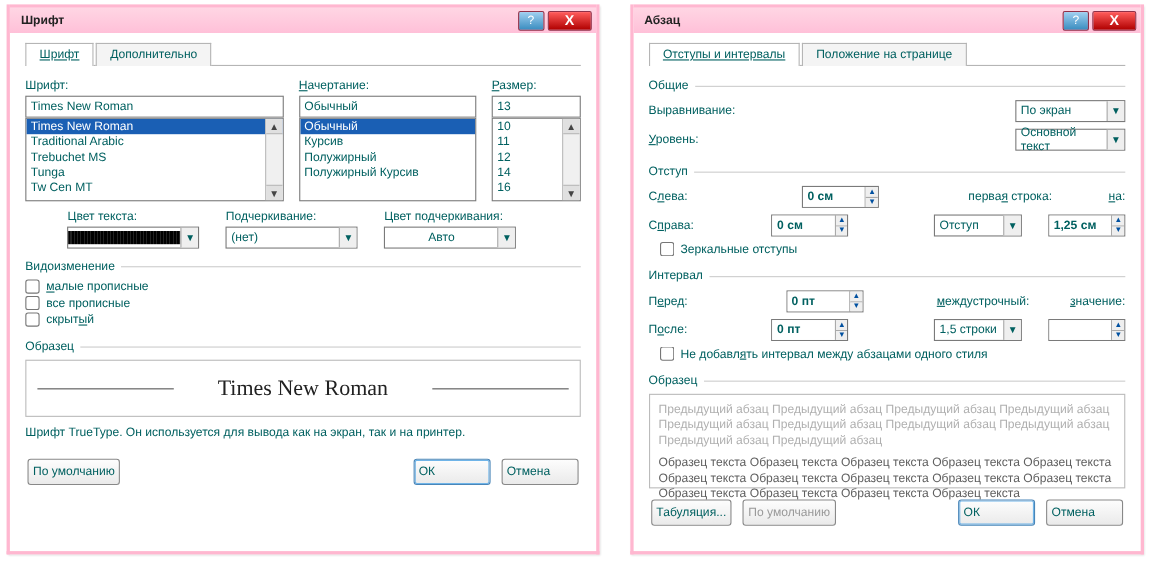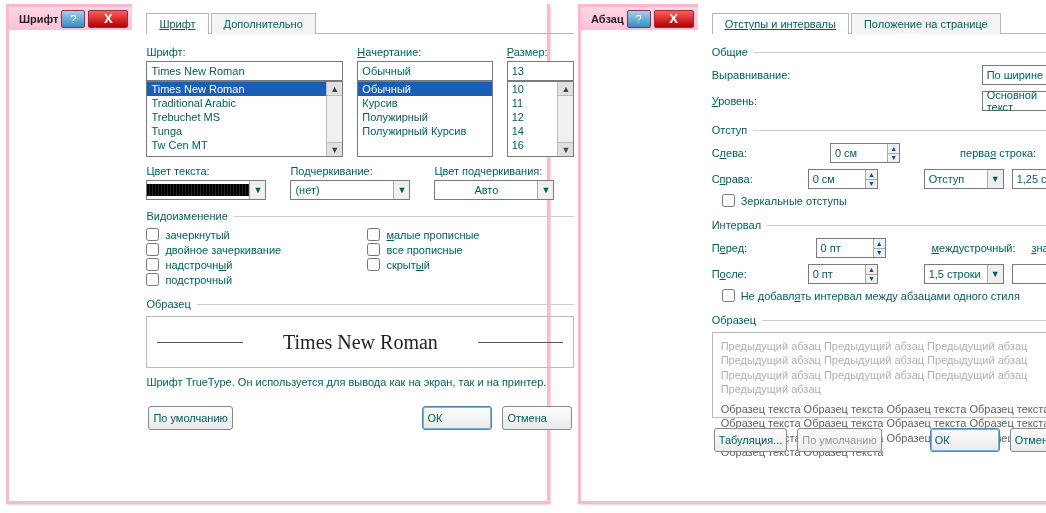--- a/index.html
+++ b/index.html
@@ -1,39 +1,39 @@
 <!DOCTYPE html>
 <html><head>
 <meta charset="utf-8">
 <style>
   * { box-sizing: border-box; font-family: Tahoma, sans-serif; font-size: 11px; }
   body { margin: 0; background: #fff; width: 1046px; height: 513px; position: relative; }
   .workspace { display: flex; gap: 28px; padding: 4px 6px; }
 
-  .dialog { border: 3px solid #ffb7d0; border-top: none; background: #fff; display: flex; flex-direction: row; position: relative; box-shadow: 1px 1px 2px rgba(0,0,0,.15);}
+  .dialog { border: 3px solid #ffb7d0; border-top: none; background: #fff; display: flex; flex-direction: column; position: relative; box-shadow: 1px 1px 2px rgba(0,0,0,.15);}
   .dialog.font { width: 544px; height: 500px; }
   .dialog.para { width: 472px; height: 500px; }
 
   .titlebar { height: 26px; background: linear-gradient(#ffd6e4,#ffc0d8); display: flex; align-items: center; padding: 0 4px 0 10px; border-top: 3px solid #ffb7d0; }
   .titlebar .title { font-weight: bold; color: #222; flex: 1; }
   .tb-btn { width: 28px; height: 18px; border: 1px solid #903048; border-radius: 2px; margin-left: 3px; display: flex; align-items: center; justify-content: center; font-size: 11px; color: #fff; cursor: pointer; }
   .tb-help { background: linear-gradient(#a0cff0,#3a8dc0); width: 24px; }
   .tb-close { background: linear-gradient(#ff5c5c,#b00000); width: 40px; font-weight: bold; font-size: 13px; }
 
   .body { flex: 1; padding: 8px 14px 10px 14px; display: flex; flex-direction: column; }
 
   .tabs { display: flex; border-bottom: 1px solid #b5b5b5; margin-bottom: 12px; }
   .tab { padding: 4px 12px; border: 1px solid #b5b5b5; border-bottom: none; margin-right: 2px; background: #f4f4f4; color: #006060; cursor: pointer; position: relative; top: 1px; }
   .tab.active { background: #fff; text-decoration: underline; }
   .tab .u { }
 
   .lbl { color: #006060; display: block; margin-bottom: 3px; }
   .lbl .u { text-decoration: underline; }
 
-  .row { display: flex; gap: 14px; }
+  .row { display: flex; gap: 14px; justify-content: center; }
 
   .textbox { height: 20px; border: 1px solid #7a7a7a; padding: 2px 4px; background: #fff; color: #006060; width: 100%; }
   .listbox { border: 1px solid #7a7a7a; height: 76px; overflow: hidden; background: #fff; position: relative; }
   .listbox .item { padding: 1px 4px; color: #006060; white-space: nowrap; }
   .listbox .item.sel { background: #1a5fb4; color: #fff; }
   .sbar { position: absolute; right: 0; top: 0; bottom: 0; width: 16px; background: #f0f0f0; border-left: 1px solid #bbb; display: flex; flex-direction: column; }
   .sbar .arr { height: 14px; background: #e0e0e0; border-bottom: 1px solid #bbb; display:flex; align-items:center; justify-content:center; font-size:9px; color:#444;}
   .sbar .arr.bot { border-bottom:none; border-top:1px solid #bbb; margin-top:auto;}
 
   .combo { height: 20px; border: 1px solid #7a7a7a; background:#fff; display:flex; align-items:center; color:#006060; cursor:pointer;}
@@ -59,21 +59,21 @@
   .btn { height:24px; border:1px solid #888; background:linear-gradient(#fdfdfd,#eaeaea); border-radius:3px; padding:0 4px; color:#006060; cursor:pointer; display:flex; align-items:center; justify-content:flex-start; min-width:70px;}
   .btn.primary { border:1px solid #4a86b8; box-shadow:0 0 0 1px #6fb4e8 inset; }
   .btn.disabled { color:#999; }
   .spacer { flex:1; }
 
   .form-row { display:flex; align-items:center; margin:3px 0; gap:8px;justify-content:space-between;}
   .form-row .flabel { width:88px; color:#006060; }
   .form-row .flabel .u { text-decoration:underline; }
 
   .spin { display:flex; width:70px; height:20px; border:1px solid #7a7a7a; background:#fff;}
-  .spin input { border:none; width:100%; padding:0 4px; font-size:11px; color:#006060; outline:none;}
+  .spin input { border:none; width:100%; padding:0 4px; font-size:11px; color:#006060; outline:none;font-weight:bold;}
   .spin .spbtns { width:14px; display:flex; flex-direction:column; border-left:1px solid #aaa;}
   .spin .spbtns div{ flex:1; background:#efefef; font-size:7px; display:flex;align-items:center;justify-content:center; color:#0050a0;}
   .spin .spbtns div:first-child{border-bottom:1px solid #aaa;}
 
   .para-sample { border:1px solid #bbb; height:86px; font-size:8px; color:#b0b0b0; padding:6px 8px; line-height:1.3; margin-top:2px;}
   .para-sample .dark { color:#606060; margin-top:6px;}
 </style>
 </head>
 <body>
 
@@ -159,38 +159,20 @@
     </div>
 
     <div class="group-title">
           <span>Видоизменение</span>
           <div class="group-line"></div>
         </div>
     <div class="row">
       <div style="flex:1">
         <label class="chk">
               <input type="checkbox" style="">
-              <span>зачеркнутый</span>
-            </label>
-        <label class="chk">
-              <input type="checkbox" style="">
-              <span>двойное зачеркивание</span>
-            </label>
-        <label class="chk">
-              <input type="checkbox" style="">
-              <span>надстрочн<span style="text-decoration:underline">ы</span>й</span>
-            </label>
-        <label class="chk">
-              <input type="checkbox" style="">
-              <span>подстрочный</span>
-            </label>
-      </div>
-      <div style="flex:1">
-        <label class="chk">
-              <input type="checkbox" style="">
               <span><span style="text-decoration:underline">м</span>алые прописные</span>
             </label>
         <label class="chk">
               <input type="checkbox" style="">
               <span>все прописные</span>
             </label>
         <label class="chk">
               <input type="checkbox" style="">
               <span>скрыт<span style="text-decoration:underline">ы</span>й</span>
             </label>
@@ -237,21 +219,21 @@
       <div class="tab"><span>Положение на странице</span></div>
     </div>
 
     <div class="group-title" style="margin-top:0">
           <span>Общие</span>
           <div class="group-line"></div>
         </div>
     <div class="form-row">
       <span class="flabel">Выравнивание:</span>
       <div class="combo" style="width:100px">
-            <span>По ширине</span>
+            <span>По экран</span>
             <div class="dd">▼</div>
           </div>
     </div>
     <div class="form-row">
       <span class="flabel"><span class="u">У</span>ровень:</span>
       <div class="combo" style="width:100px">
             <span>Основной текст</span>
             <div class="dd">▼</div>
           </div>
     </div>

